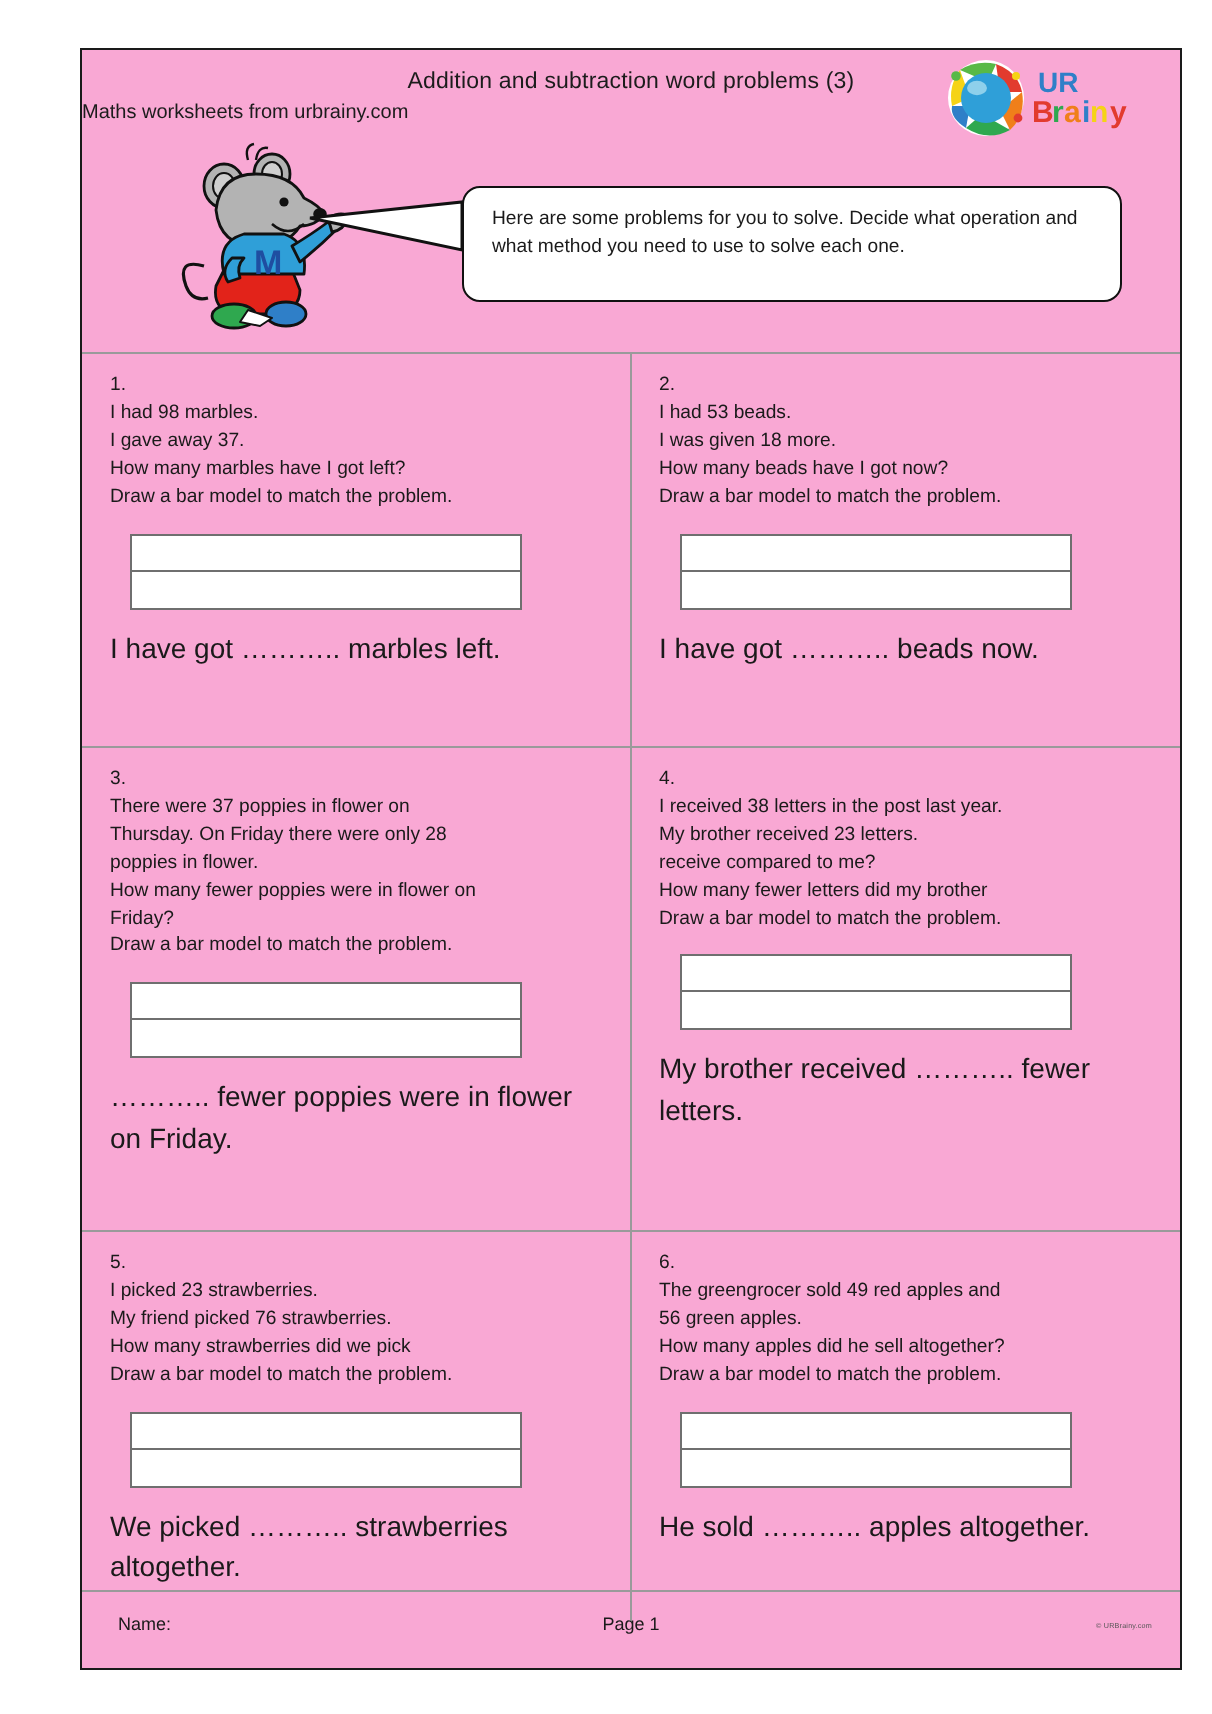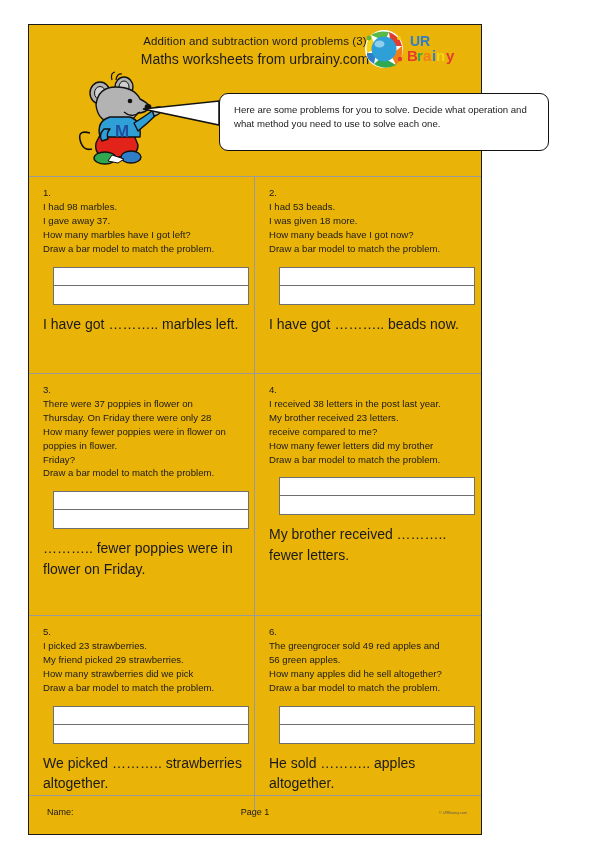--- a/index.html
+++ b/index.html
@@ -12,44 +12,44 @@
     height: 857px;
     font-family: "Liberation Sans", sans-serif;
     color: #222222;
     position: relative;
     overflow: hidden;
   }
 
   
   .page {
     position: absolute;
-    left: 28px;
+    left: 40px;
     top: 24px;
-    width: 454px;
+    width: 551px;
     height: 811px;
     border: 1.5px solid #1a1a1a;
     box-sizing: border-box;
-    background: #eab308;
+    background: #f9a8d4;
   }
 
   
   .header {
     position: relative;
     height: 46px;
   }
   .title {
     text-align: center;
     font-size: 11.5px;
     color: #1c1c1c;
     padding-top: 10px;
     letter-spacing: .1px;
   }
   .subtitle {
-    text-align: center;
-    font-size: 14px;
+    text-align: left;
+    font-size: 10px;
     color: #1c1c1c;
     padding-top: 4px;
   }
 
   
   .logo {
     position: absolute;
     right: 10px;
     top: 4px;
     width: 108px;
@@ -299,22 +299,22 @@
         </div>
         <div class="answer">I have got ……….. beads now.</div>
       </div>
     </div>
 
     <div class="row row-2">
       <div class="cell left">
         <div class="qnum">3.</div>
         <div class="qline">There were 37 poppies in flower on</div>
         <div class="qline">Thursday. On Friday there were only 28</div>
+        <div class="qline">poppies in flower.</div>
         <div class="qline">How many fewer poppies were in flower on</div>
-        <div class="qline">poppies in flower.</div>
         <div class="qline">Friday?</div>
         <div class="qline">Draw a bar model to match the problem.</div>
         <div class="barmodel">
           <div class="bar"></div>
           <div class="bar"></div>
         </div>
         <div class="answer">……….. fewer poppies were in flower on Friday.</div>
       </div>
       <div class="cell">
         <div class="qnum">4.</div>
@@ -328,21 +328,21 @@
           <div class="bar"></div>
         </div>
         <div class="answer">My brother received ……….. fewer letters.</div>
       </div>
     </div>
 
     <div class="row row-3">
       <div class="cell left">
         <div class="qnum">5.</div>
         <div class="qline">I picked 23 strawberries.</div>
-        <div class="qline">My friend picked 29 strawberries.</div>
+        <div class="qline">My friend picked 76 strawberries.</div>
         <div class="qline">How many strawberries did we pick</div>
         <div class="qline">Draw a bar model to match the problem.</div>
         <div class="barmodel">
           <div class="bar"></div>
           <div class="bar"></div>
         </div>
         <div class="answer">We picked ……….. strawberries altogether.</div>
       </div>
       <div class="cell">
         <div class="qnum">6.</div>

